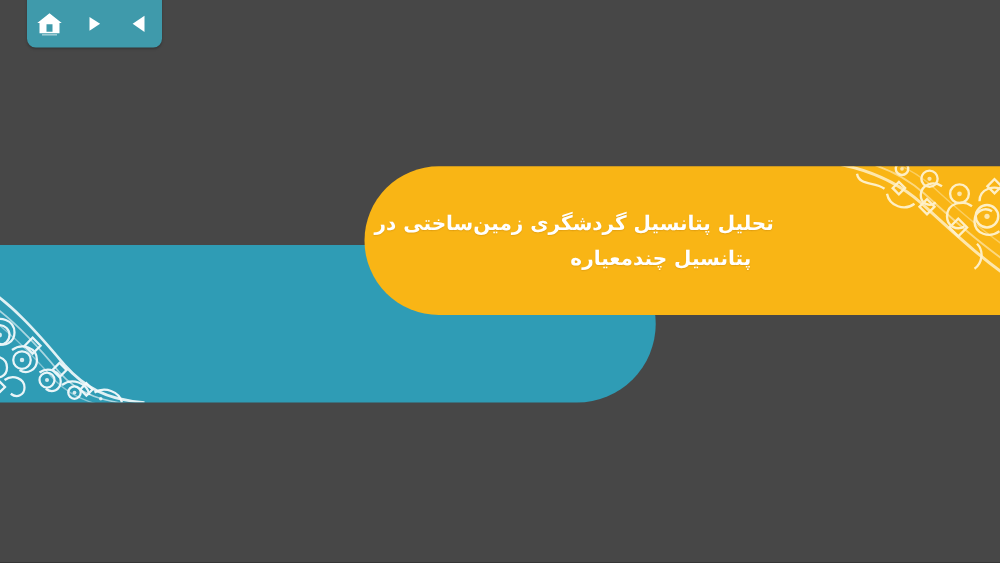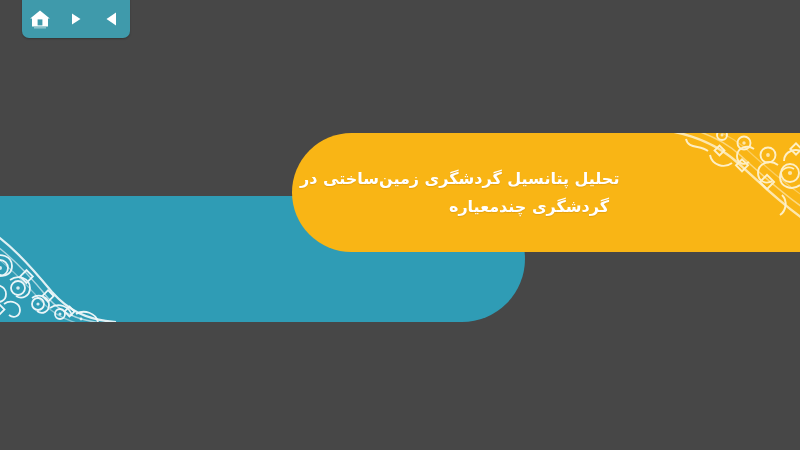--- a/index.html
+++ b/index.html
@@ -215,18 +215,18 @@
         <circle cx="178" cy="40" r="2.1"></circle>
         <circle cx="156" cy="22" r="1.9"></circle>
         <circle cx="132" cy="10" r="1.7"></circle>
         <circle cx="110" cy="2" r="1.5"></circle>
         <circle cx="190" cy="70" r="1.5"></circle>
       </g>
     </svg>
 
     <div id="title-block">
       <div class="title-line l1">تحلیل پتانسیل گردشگری زمین‌ساختی در</div>
-      <div class="title-line l3">گردشگری چندمعیاره</div>
+      <div class="title-line l3">پتانسیل چندمعیاره</div>
     </div>
 
   </div>
 
 </div>
 
 </body></html>

